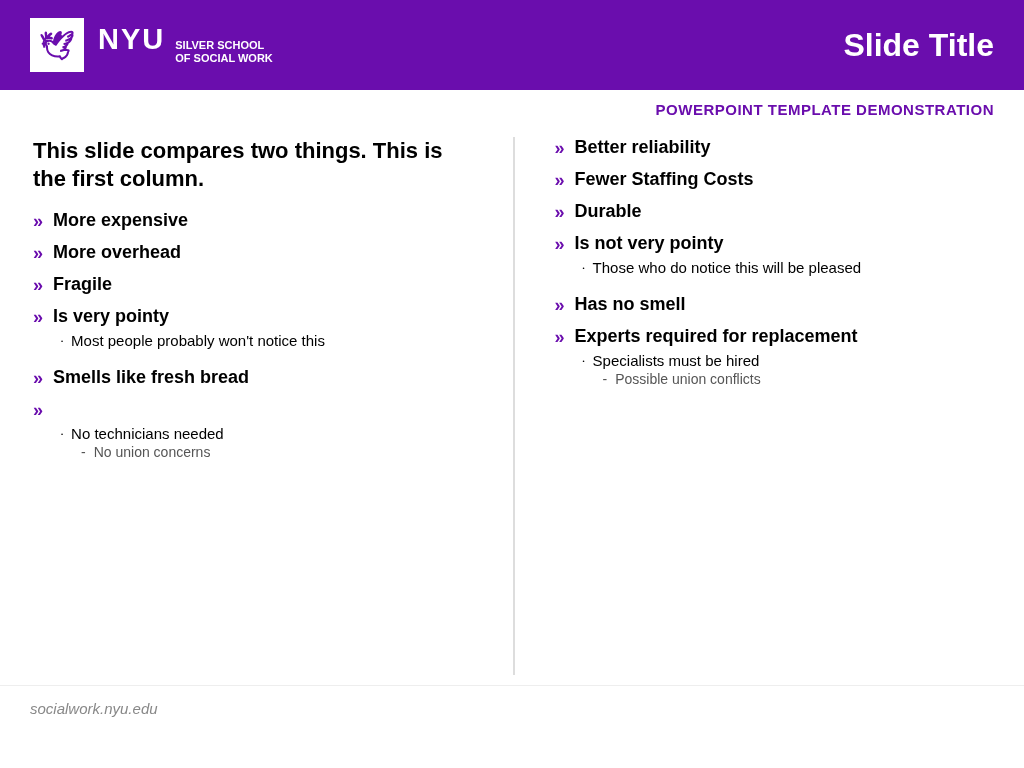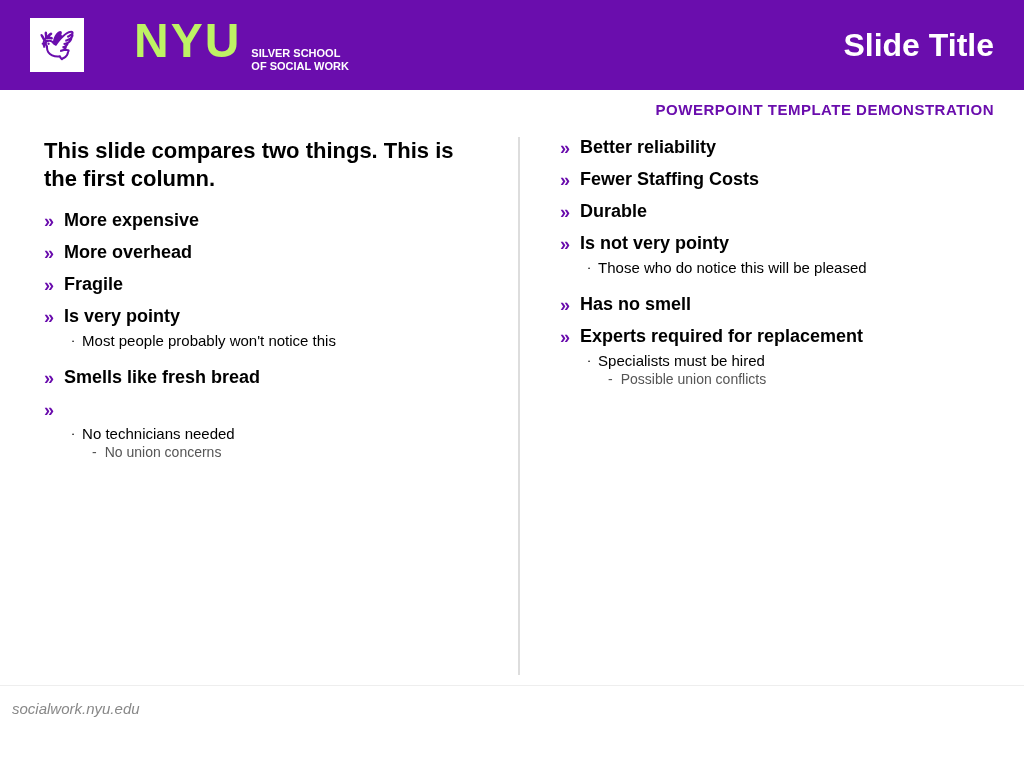--- a/index.html
+++ b/index.html
@@ -37,26 +37,25 @@
       justify-content: center;
     }
 
     #nyu-torch {
       color: #6a0dad;
       font-size: 28px;
       font-weight: 900;
     }
 
     #nyu-text {
-      color: #bef264;
-      font-size: 48px;
+      color: #ffffff;
+      font-size: 29px;
       font-weight: 900;
       letter-spacing: 2px;
       line-height: 1;
-      margin-left: 36px;
     }
 
     #school-name {
       color: #fff;
       font-size: 11px;
       font-weight: bold;
       line-height: 1.2;
     }
 
     #slide-title {
@@ -74,21 +73,21 @@
     #subtitle-text {
       color: #6a0dad;
       font-size: 15px;
       font-weight: 900;
       letter-spacing: 0.5px;
     }
 
     
     #main-content {
       display: flex;
-      padding: 10px 30px 10px 44px;
+      padding: 10px 30px 10px 33px;
       gap: 30px;
       height: calc(768px - 90px - 60px - 60px);
     }
 
     .column {
       flex: 1;
     }
 
     .col-heading {
       font-size: 22px;
@@ -177,21 +176,21 @@
     
     #divider {
       width: 2px;
       background: #ddd;
       margin: 0 10px;
       align-self: stretch;
     }
 
     
     #footer {
-      padding: 14px 12px;
+      padding: 14px 30px;
       border-top: 1px solid #eee;
     }
 
     #footer-url {
       color: #888;
       font-size: 15px;
       font-style: italic;
     }
   </style>
 </head>

